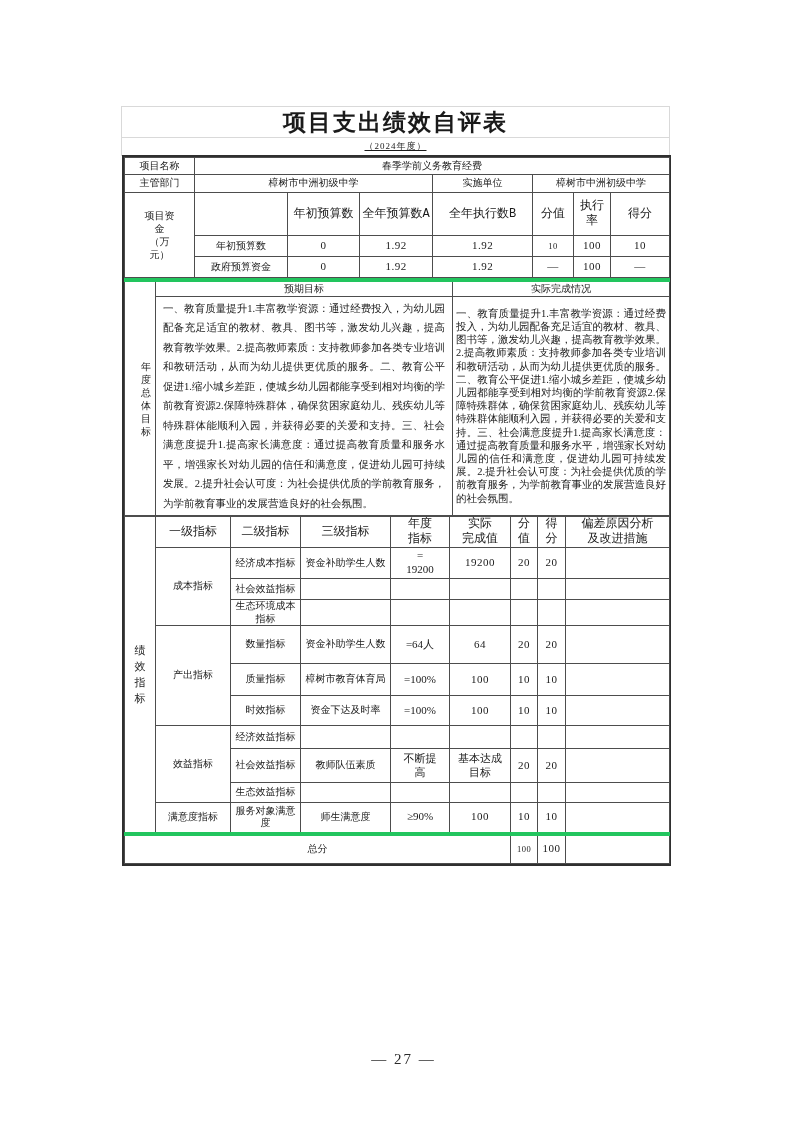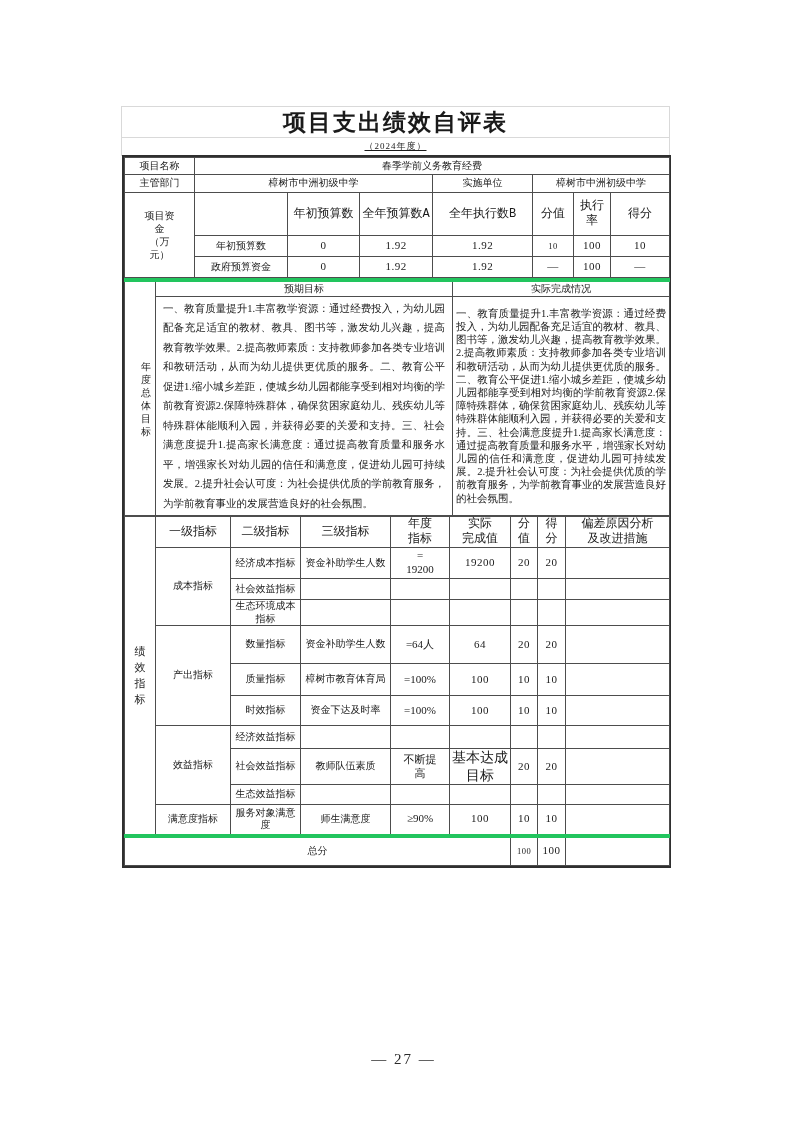--- a/index.html
+++ b/index.html
@@ -236,21 +236,21 @@
         <td></td>
         <td></td>
         <td></td>
         <td></td>
       </tr>
       <tr style="height:34px">
         <td>社会效益指标</td>
         <td>教师队伍素质</td>
         <td class="pre target-cell">不断提
 高</td>
-        <td class="pre" style="font-size:14px">基本达成
+        <td class="pre" style="font-size:11px">基本达成
 目标</td>
         <td class="num">20</td>
         <td class="num">20</td>
         <td></td>
       </tr>
       <tr style="height:20px">
         <td>生态效益指标</td>
         <td></td>
         <td></td>
         <td></td>

